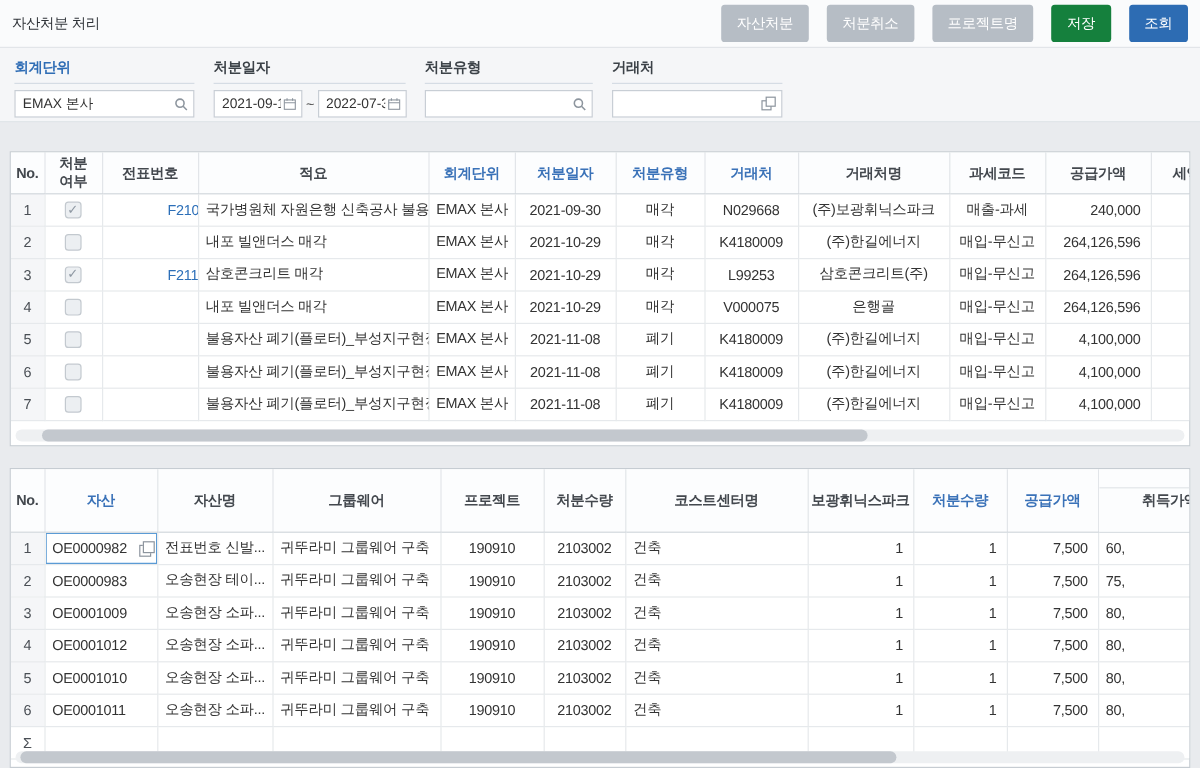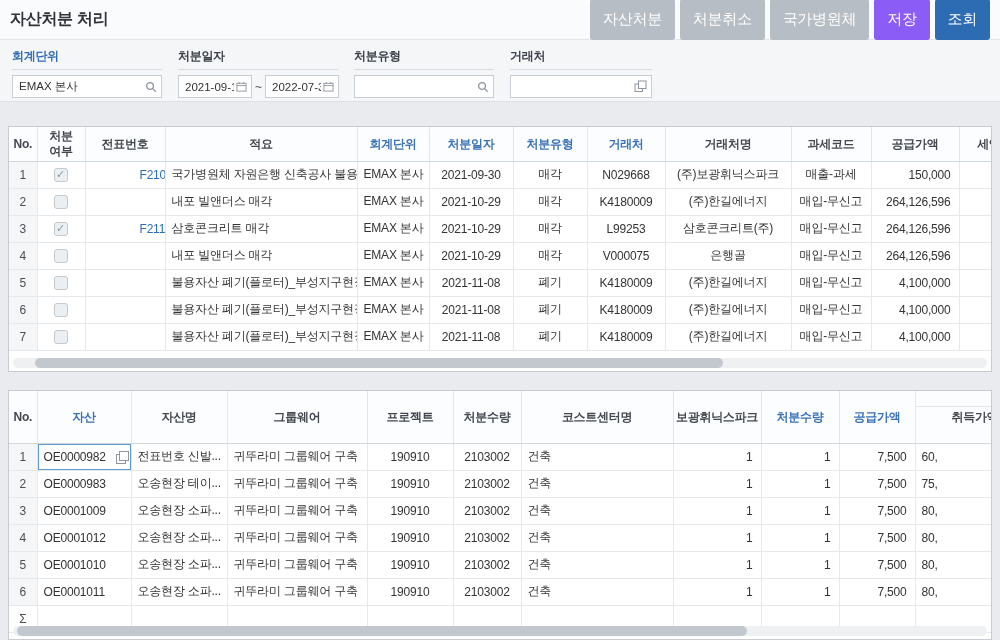--- a/index.html
+++ b/index.html
@@ -12,28 +12,28 @@
     color: #333;
     overflow: hidden;
   }
   
   .topbar {
     position: absolute; left:0; top:0; width:1000px; height:40px;
     background:#fafbfc; border-bottom:1px solid #e2e5e9;
     display:flex; align-items:center; justify-content:space-between;
     padding:0 10px;
   }
-  .title { font-size:16px; font-weight:bold; color:#2f3338; letter-spacing:-0.3px; }
+  .title { font-size:12px; font-weight:normal; color:#2f3338; letter-spacing:-0.3px; }
   .toolbar { display:flex; align-items:center; }
   .btn {
-    height:41px; padding:0 13px; margin-left:5px; border:none; border-radius:3px;
-    color:#fff; font-size:15px; font-family:inherit; cursor:pointer; letter-spacing:-0.3px;
+    height:31px; padding:0 13px; margin-left:15px; border:none; border-radius:3px;
+    color:#fff; font-size:12px; font-family:inherit; cursor:pointer; letter-spacing:-0.3px;
   }
   .btn.disabled { background:#b6bdc5; }
-  .btn.dark { background:#8b5cf6; }
+  .btn.dark { background:#15803d; }
   .btn.primary { background:#2d6cb3; }
   
   .filters {
     position:absolute; left:0; top:40px; width:1000px; height:62px;
     background:#f5f6f8; border-bottom:1px solid #dde1e5;
     display:flex; padding:8px 12px 0 12px; gap:16px;
   }
   .fgroup { display:flex; flex-direction:column; }
   .flabel {
     font-size:12px; font-weight:bold; color:#3c4248; letter-spacing:-0.3px;
@@ -113,21 +113,21 @@
   .hscroll .thumb { position:absolute; top:0; height:10px; background:#c3c8ce; border-radius:5px; }
 </style>
 </head>
 <body>
 
 <div class="topbar">
   <div class="title">자산처분 처리</div>
   <div class="toolbar">
     <button class="btn disabled">자산처분</button>
     <button class="btn disabled">처분취소</button>
-    <button class="btn disabled">국가병원체</button>
+    <button class="btn disabled">프로젝트명</button>
     <button class="btn dark">저장</button>
     <button class="btn primary">조회</button>
   </div>
 </div>
 
 <div class="filters">
 
   <div class="fgroup" style="width:150px">
     <div class="flabel blue">회계단위</div>
     <div class="inputrow">
@@ -242,21 +242,21 @@
           <td class="al-center no-cell">1</td>
           <td class="al-center"><span class="checkbox checked"></span></td>
           <td class="al-center"><span class="link">F210930-672</span></td>
           <td class="al-left">국가병원체 자원은행 신축공사 불용자산 ...</td>
           <td class="al-center">EMAX 본사</td>
           <td class="al-center">2021-09-30</td>
           <td class="al-center">매각</td>
           <td class="al-center">N029668</td>
           <td class="al-center">(주)보광휘닉스파크</td>
           <td class="al-center">매출-과세</td>
-          <td class="al-right">150,000</td>
+          <td class="al-right">240,000</td>
           <td class="al-right"></td>
         </tr>
         <tr>
           <td class="al-center no-cell">2</td>
           <td class="al-center"><span class="checkbox"></span></td>
           <td class="al-center"></td>
           <td class="al-left">내포 빌앤더스 매각</td>
           <td class="al-center">EMAX 본사</td>
           <td class="al-center">2021-10-29</td>
           <td class="al-center">매각</td>

